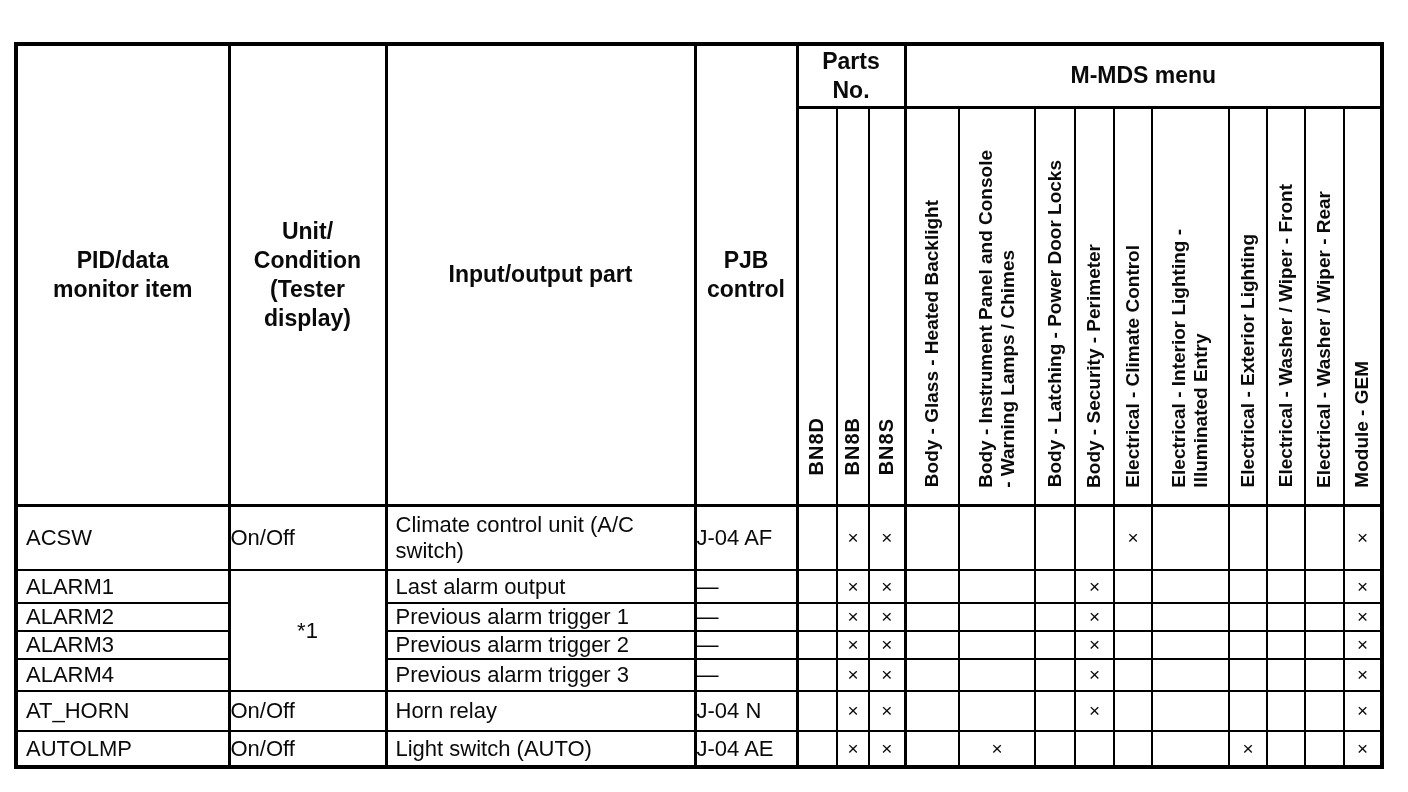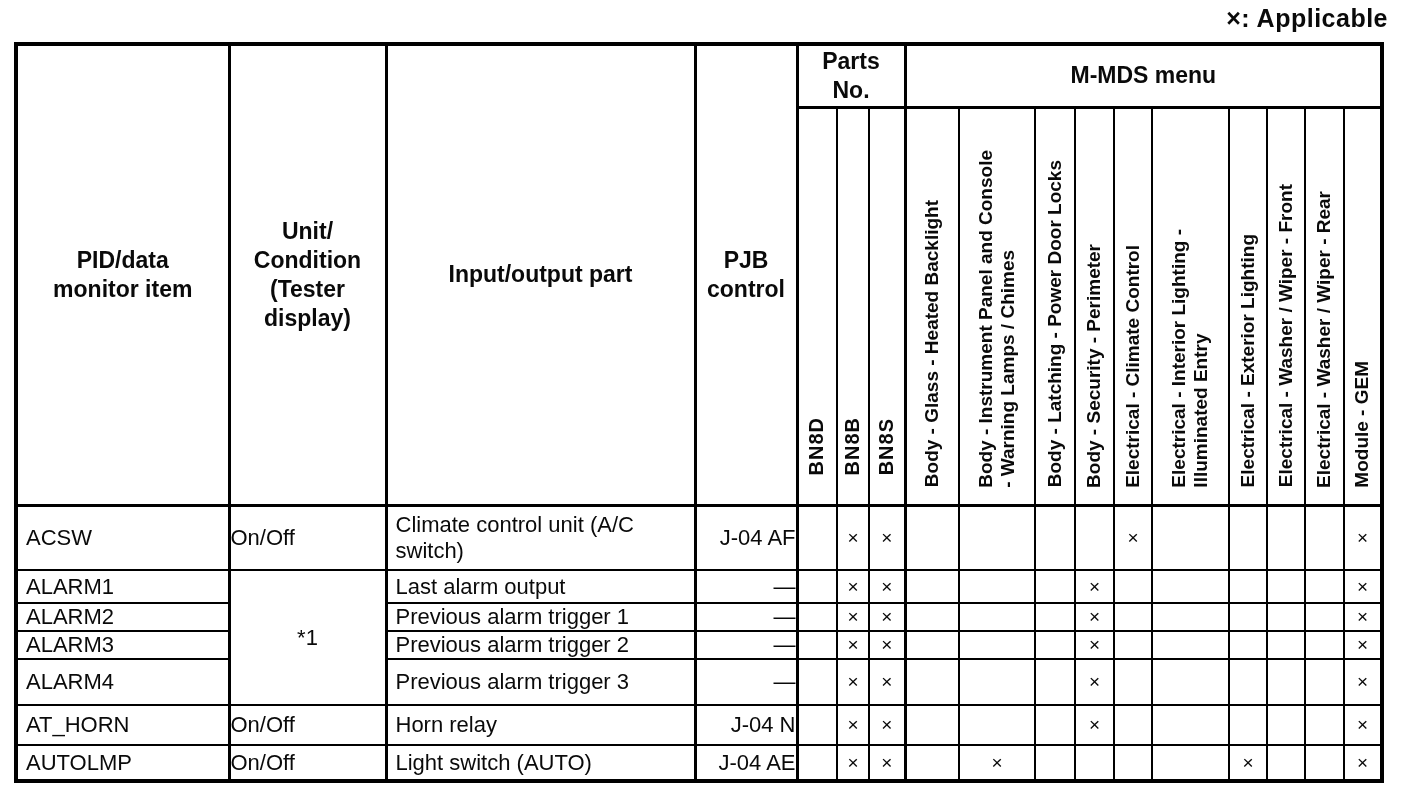--- a/index.html
+++ b/index.html
@@ -83,35 +83,34 @@
     text-align: left;
     vertical-align: middle;
   }
   td.c-unit-merged {
     font-size: 22px;
     text-align: center;
     vertical-align: middle;
   }
   td.c-pjb {
     font-size: 22px;
-    text-align: right;
+    text-align: left;
     vertical-align: middle;
   }
   td.c-mark {
     font-size: 19px;
     text-align: center;
     vertical-align: middle;
   }
 </style>
 </head>
 <body>
 
 <div class="page">
 
-  <div class="note">×: Applicable</div>
 
   <table class="pidtable">
     <colgroup>
       <col style="width:213px">
         <col style="width:157px">
         <col style="width:309px">
         <col style="width:102px">
       <col style="width:40px">
         <col style="width:32px">
         <col style="width:36px">
@@ -233,21 +232,21 @@
       <td class="c-mark"></td>
       <td class="c-mark">×</td>
       <td class="c-mark"></td>
       <td class="c-mark"></td>
       <td class="c-mark"></td>
       <td class="c-mark"></td>
       <td class="c-mark"></td>
       <td class="c-mark">×</td>
     </tr>
 
-    <tr style="height:46px">
+    <tr style="height:32px">
       <td class="c-pid">ALARM4</td>
       <td class="c-input thick-l">Previous alarm trigger 3</td>
       <td class="c-pjb thick-l">—</td>
       <td class="c-mark thick-l"></td>
       <td class="c-mark">×</td>
       <td class="c-mark">×</td>
       <td class="c-mark thick-l"></td>
       <td class="c-mark"></td>
       <td class="c-mark"></td>
       <td class="c-mark">×</td>

